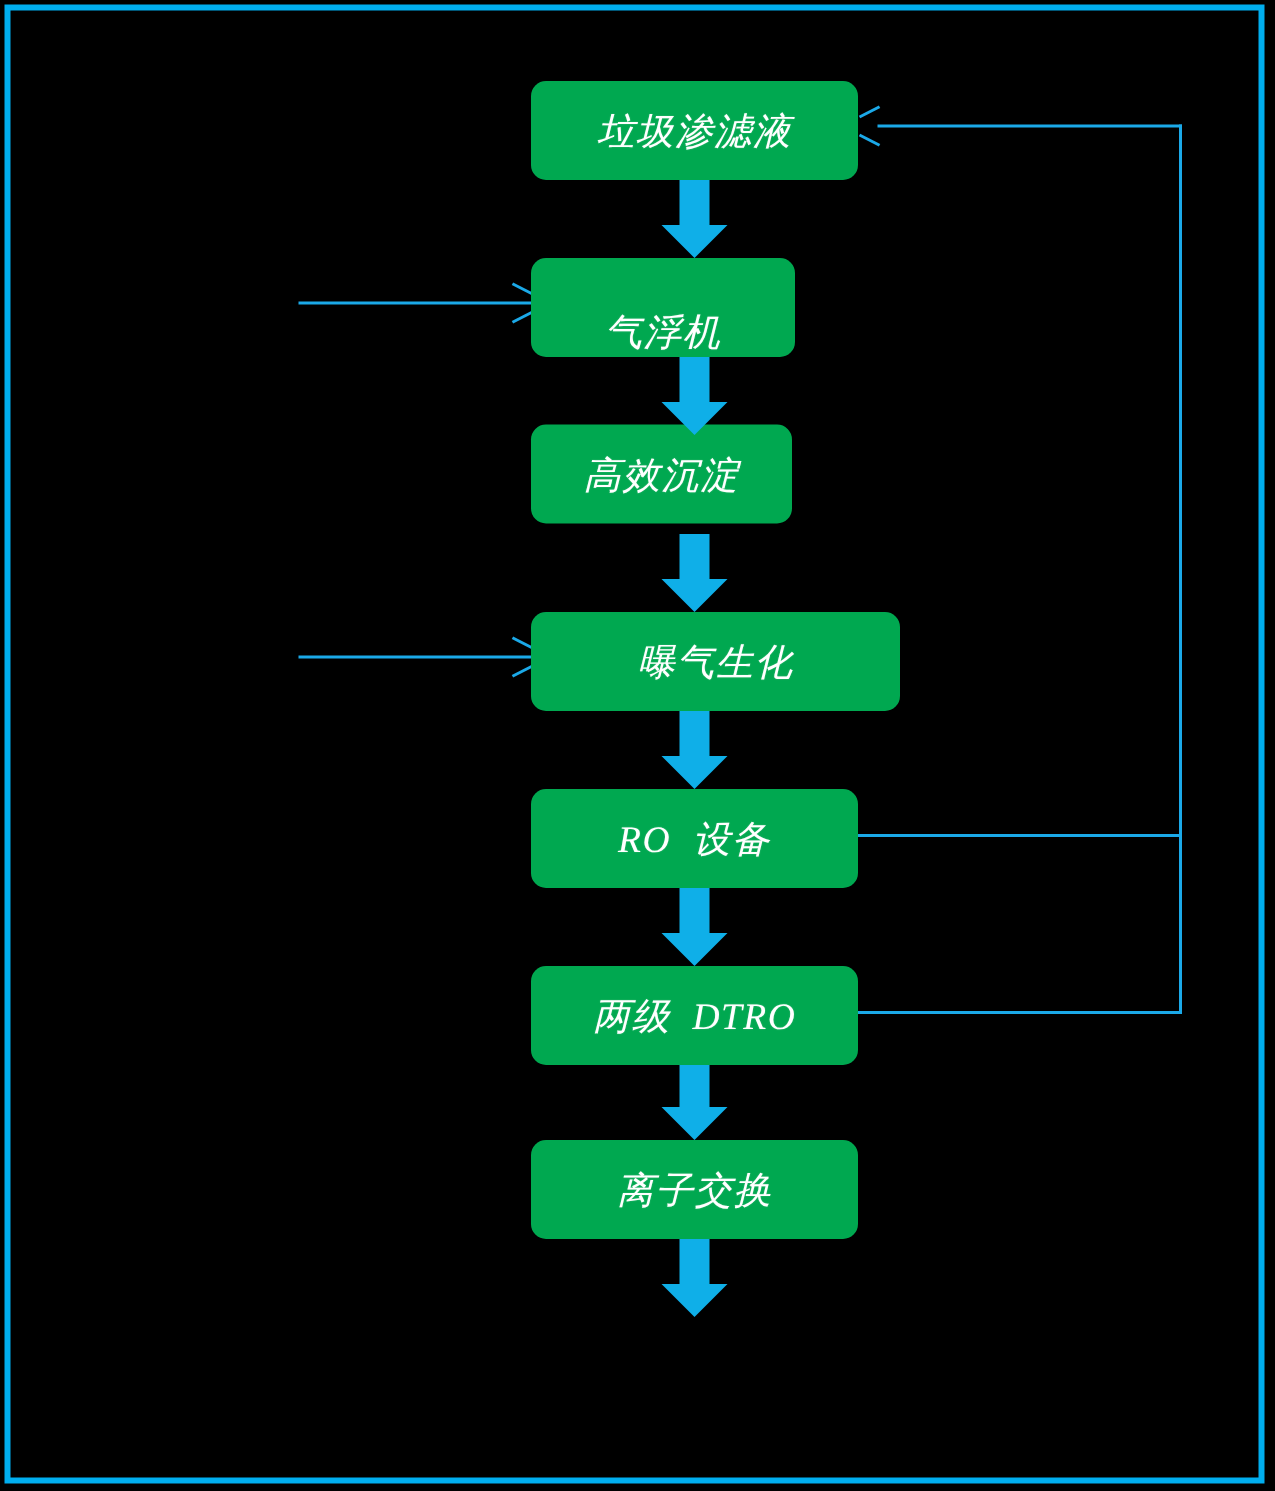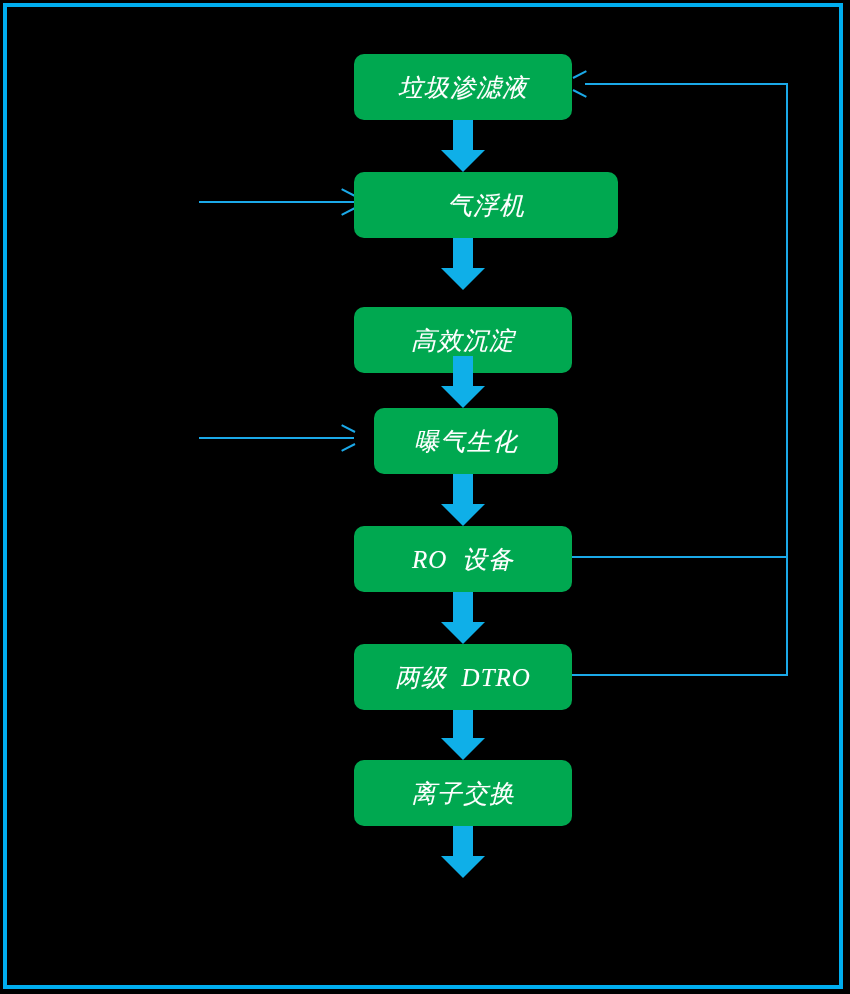--- a/index.html
+++ b/index.html
@@ -108,29 +108,29 @@
   <div class="vline" style="left:779px; top:76px; height:593px;"></div>
 
   <div class="hline" style="left:578px; top:76px; width:203px;"></div>
   <div class="tip" style="left:566px; top:70px; transform:rotate(-27deg); transform-origin:left center;"></div>
   <div class="tip" style="left:566px; top:82px; transform:rotate(27deg); transform-origin:left center;"></div>
 
   <div class="node" style="left:347px; top:47px; width:218px; height:66px;">
     <span>垃圾渗滤液</span>
   </div>
 
-  <div class="node" style="left:347px; top:165px; width:264px; height:66px;">
+  <div class="node" style="left:347px; top:165px; width:176px; height:66px;align-items:flex-end;">
     <span>气浮机</span>
   </div>
 
-  <div class="node" style="left:347px; top:300px; width:218px; height:66px;">
+  <div class="node" style="left:347px; top:276px; width:174px; height:66px;">
     <span>高效沉淀</span>
   </div>
 
-  <div class="node" style="left:347px; top:401px; width:184px; height:66px;margin-left:20px;">
+  <div class="node" style="left:347px; top:401px; width:246px; height:66px;">
     <span>曝气生化</span>
   </div>
 
   <div class="node" style="left:347px; top:637px; width:218px; height:66px;">
     <span>两级  DTRO</span>
   </div>
 
   <div class="node" style="left:347px; top:519px; width:218px; height:66px;">
     <span>RO  设备</span>
   </div>

